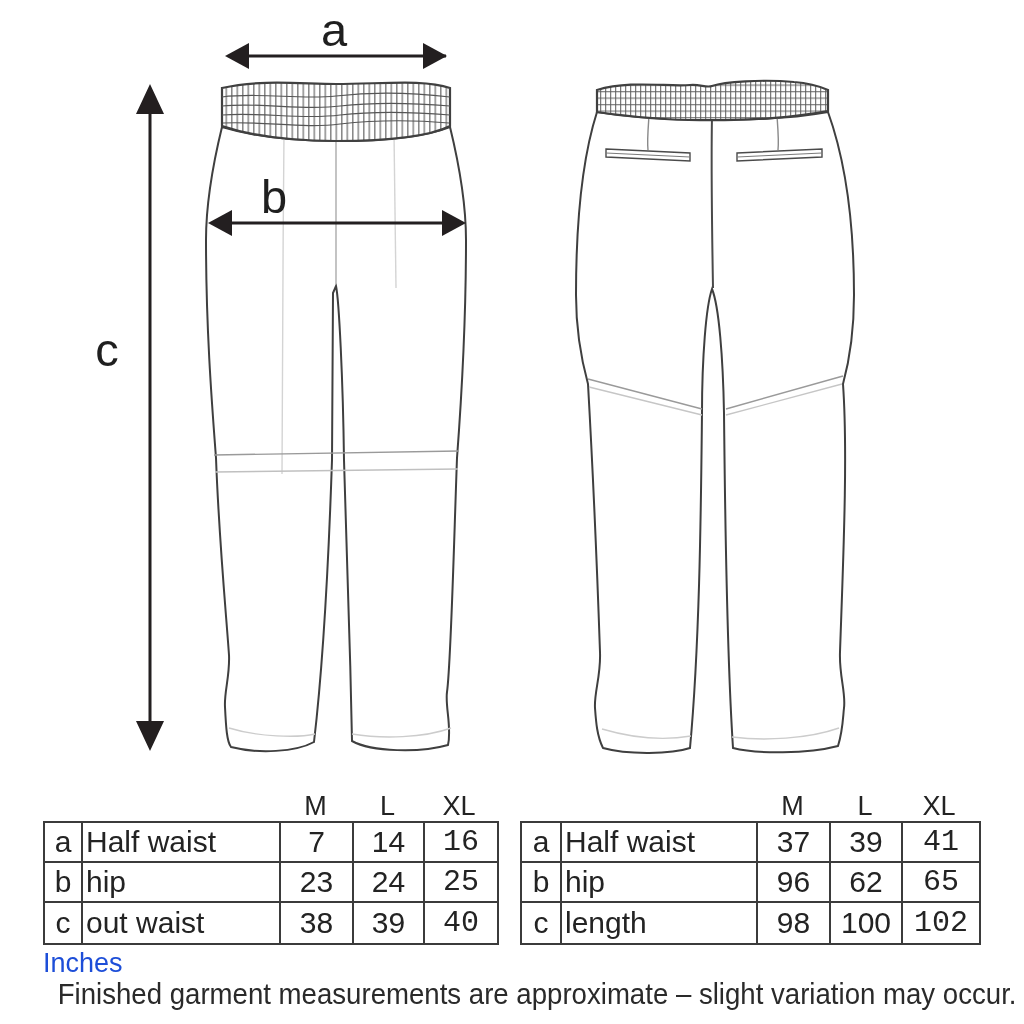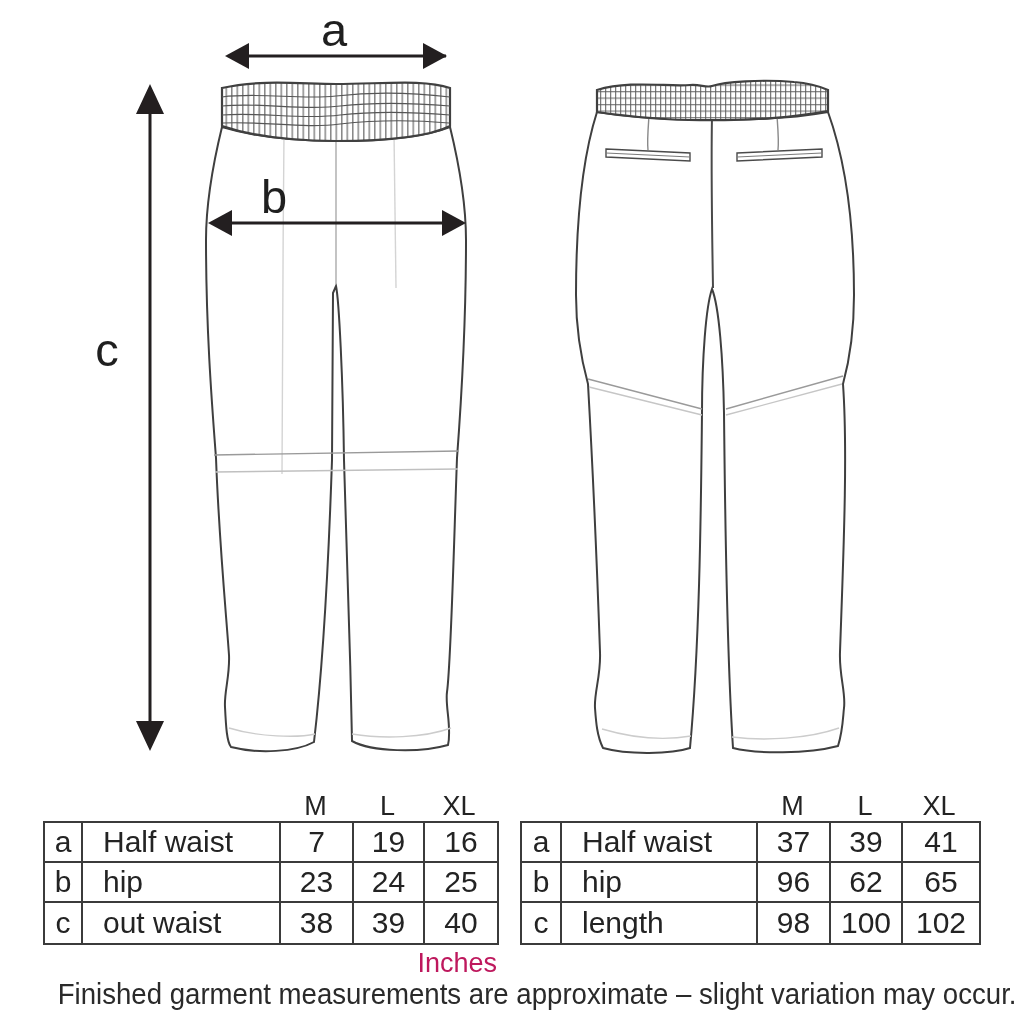--- a/index.html
+++ b/index.html
@@ -10,24 +10,24 @@
 
   .size-table{position:absolute;top:791px;}
   .hdr-row,.tgrid{display:grid;}
   .cols-a{grid-template-columns:38px 198px 73px 71px 72px;}
   .cols-b{grid-template-columns:40px 196px 73px 72px 76px;}
   .hdr-row{height:30px;align-items:end;}
   .hdr{text-align:center;font-size:27px;line-height:29px;color:#232323;}
   .tgrid{border:2px solid #3b3b3b;width:max-content;}
   .cell{box-sizing:border-box;height:40px;display:flex;align-items:center;justify-content:center;
         font-size:30px;color:#232323;border-right:2px solid #3b3b3b;border-bottom:2px solid #3b3b3b;}
-  .cell:nth-child(5n){border-right:none;}
+  .cell:nth-child(5n){border-right:none;font-family:Liberation Mono, monospace;}
   .cell:nth-child(n+11){border-bottom:none;}
-  .cell.name{justify-content:flex-start;padding-left:20px;}
-  .unit{margin-top:3px;text-align:right;font-size:27px;color:#be185d;padding-right:2px;}
+  .cell.name{justify-content:flex-start;padding-left:3px;}
+  .unit{margin-top:3px;font-size:27px;color:#1d4ed8;padding-right:2px;}
   .footnote{position:absolute;top:977px;left:16px;width:1024px;text-align:center;white-space:nowrap;}
   .footnote span{display:inline-block;font-size:30px;line-height:34px;color:#2a2a2a;
                  transform:scaleX(.92);transform-origin:50% 50%;}
 </style>
 </head>
 <body>
 
 <div class="stage">
 
   <svg class="diagram" width="1024" height="790" viewBox="0 0 1024 790">
@@ -142,21 +142,21 @@
       <div></div>
         <div></div>
       <div class="hdr">M</div>
       <div class="hdr">L</div>
       <div class="hdr">XL</div>
     </div>
     <div class="tgrid cols-a">
       <div class="cell key">a</div>
       <div class="cell name">Half waist</div>
       <div class="cell val">7</div>
-      <div class="cell val">19</div>
+      <div class="cell val">14</div>
       <div class="cell val">16</div>
 
       <div class="cell key">b</div>
       <div class="cell name">hip</div>
       <div class="cell val">23</div>
       <div class="cell val">24</div>
       <div class="cell val">25</div>
 
       <div class="cell key">c</div>
       <div class="cell name">out waist</div>

